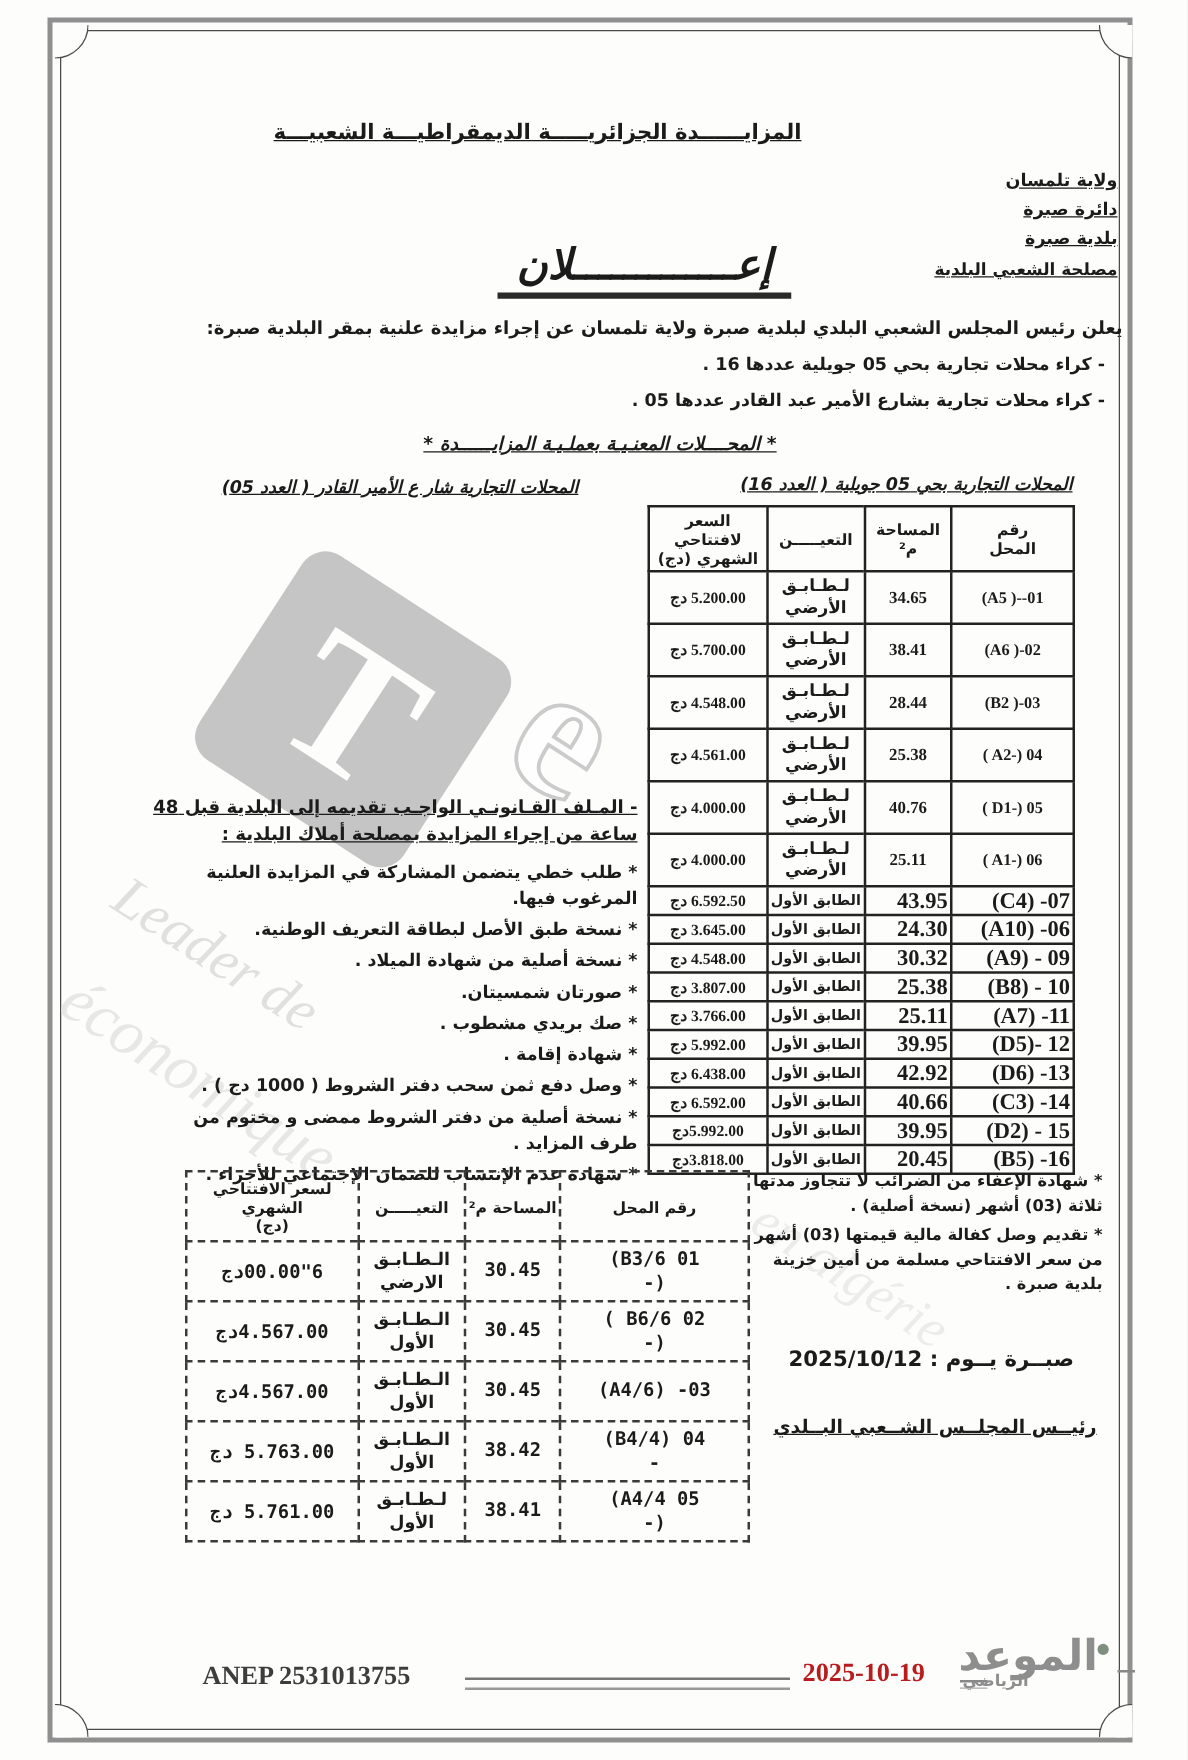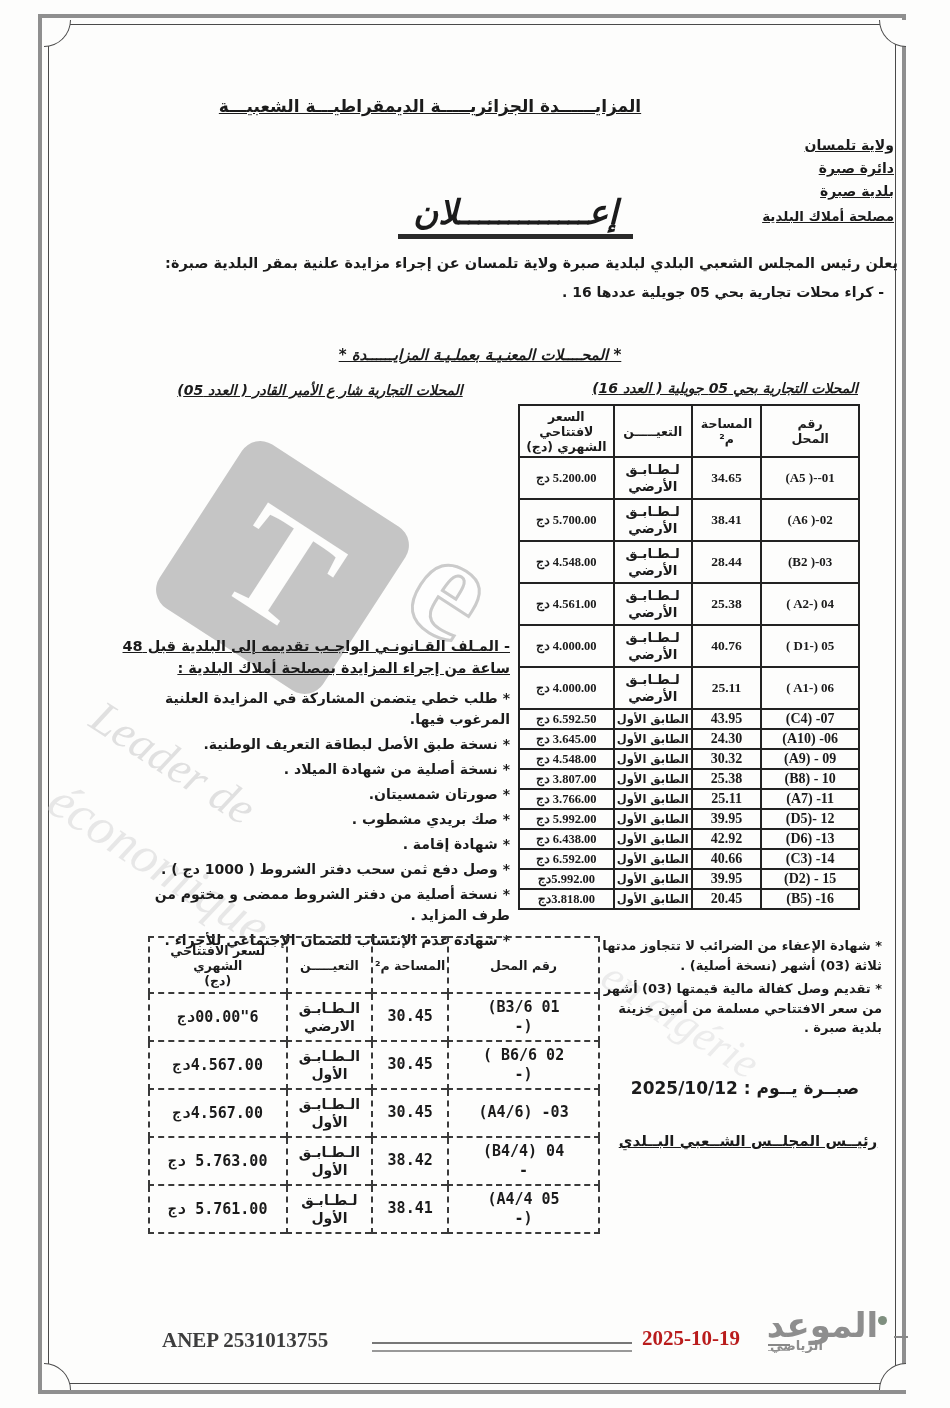--- a/index.html
+++ b/index.html
@@ -51,21 +51,21 @@
   .table1{left:518px;top:404px;width:342px;direction:rtl;}
   .table1 th,.table1 td{border:2px solid #222;text-align:center;vertical-align:middle;padding:0 2px;box-sizing:border-box;}
   .table1 th{height:52px;font-size:12.5px;font-weight:bold;white-space:pre-line;}
   .table1 tr.tall td{height:42px;}
   .table1 tr.short td{height:20px;}
   .c-num{width:100px;}.c-area{width:70px;}.c-floor{width:76px;}.c-price{width:96px;}
   .numcell{direction:ltr;font-family:"Liberation Serif",serif;font-weight:bold;font-size:13px;}
   .areacell{direction:ltr;font-family:"Liberation Serif",serif;font-weight:bold;font-size:13.5px;margin-left:36px;}
   .floorcell{font-weight:bold;font-size:13.5px;white-space:pre-line;line-height:1.25;}
   tr.short .floorcell{font-size:11.5px;white-space:nowrap;}
-  tr.short .numcell,tr.short .areacell{font-size:14px;}
+  tr.short .numcell,tr.short .areacell{font-size:18px;text-align:right;}
   .pricecell{direction:rtl;font-family:"Liberation Serif",serif;font-weight:bold;font-size:12.5px;}
   
   .table2{left:148px;top:936px;width:452px;direction:rtl;}
   .table2 th,.table2 td{border:2px dashed #3a3a3a;text-align:center;vertical-align:middle;box-sizing:border-box;}
   .table2 th{height:56px;font-size:12.5px;font-weight:bold;white-space:pre-line;}
   .table2 td{height:48px;}
   .d-num{width:152px;}.d-area{width:76px;}.d-floor{width:86px;}.d-price{width:138px;}
   .mono{direction:ltr;font-family:"DejaVu Sans Mono",monospace;font-weight:bold;font-size:15px;white-space:pre-line;line-height:1.3;}
   .t2floor{font-weight:bold;font-size:14px;white-space:pre-line;line-height:1.3;}
   .t2price{direction:rtl;font-family:"DejaVu Sans Mono",monospace;font-weight:bold;font-size:15px;}
@@ -108,26 +108,27 @@
   <div class="wm wm-t1">Leader de</div>
   <div class="wm wm-t2">économique</div>
   <div class="wm wm-t3">en algérie</div>
 
   <div class="abs rtl republic">المزايــــــدة الجزائريـــــة الديمقراطيـــة الشعبيـــة</div>
   <div class="abs rtl adminblock">
     <div>ولاية تلمسان</div>
     <div>دائرة صبرة</div>
     <div>بلدية صبرة</div>
   </div>
-  <div class="abs rtl service">مصلحة أملاك البلدية</div>
+  <div class="abs rtl service">مصلحة الشعبي البلدية</div>
   <div class="abs rtl i3lan">إعـــــــــــــلان</div>
 
   <div class="abs rtl intro">
     <div>يعلن رئيس المجلس الشعبي البلدي لبلدية صبرة ولاية تلمسان عن إجراء مزايدة علنية بمقر البلدية صبرة:</div>
     <div class="b">- كراء محلات تجارية بحي 05 جويلية عددها 16 .</div>
+    <div class="b">- كراء محلات تجارية بشارع  الأمير عبد القادر عددها 05 .</div>
   </div>
 
   <div class="abs rtl sectiontitle">* المحــــلات المعنـيـة بعملـيـة المزايــــــدة *</div>
 
   <div class="abs rtl t1title">المحلات التجارية بحي 05 جويلية ( العدد 16)</div>
   <div class="abs rtl t2title">المحلات التجارية شار ع الأمير القادر ( العدد 05)</div>
 
   <table class="abs table1">
     <thead>
       <tr>

